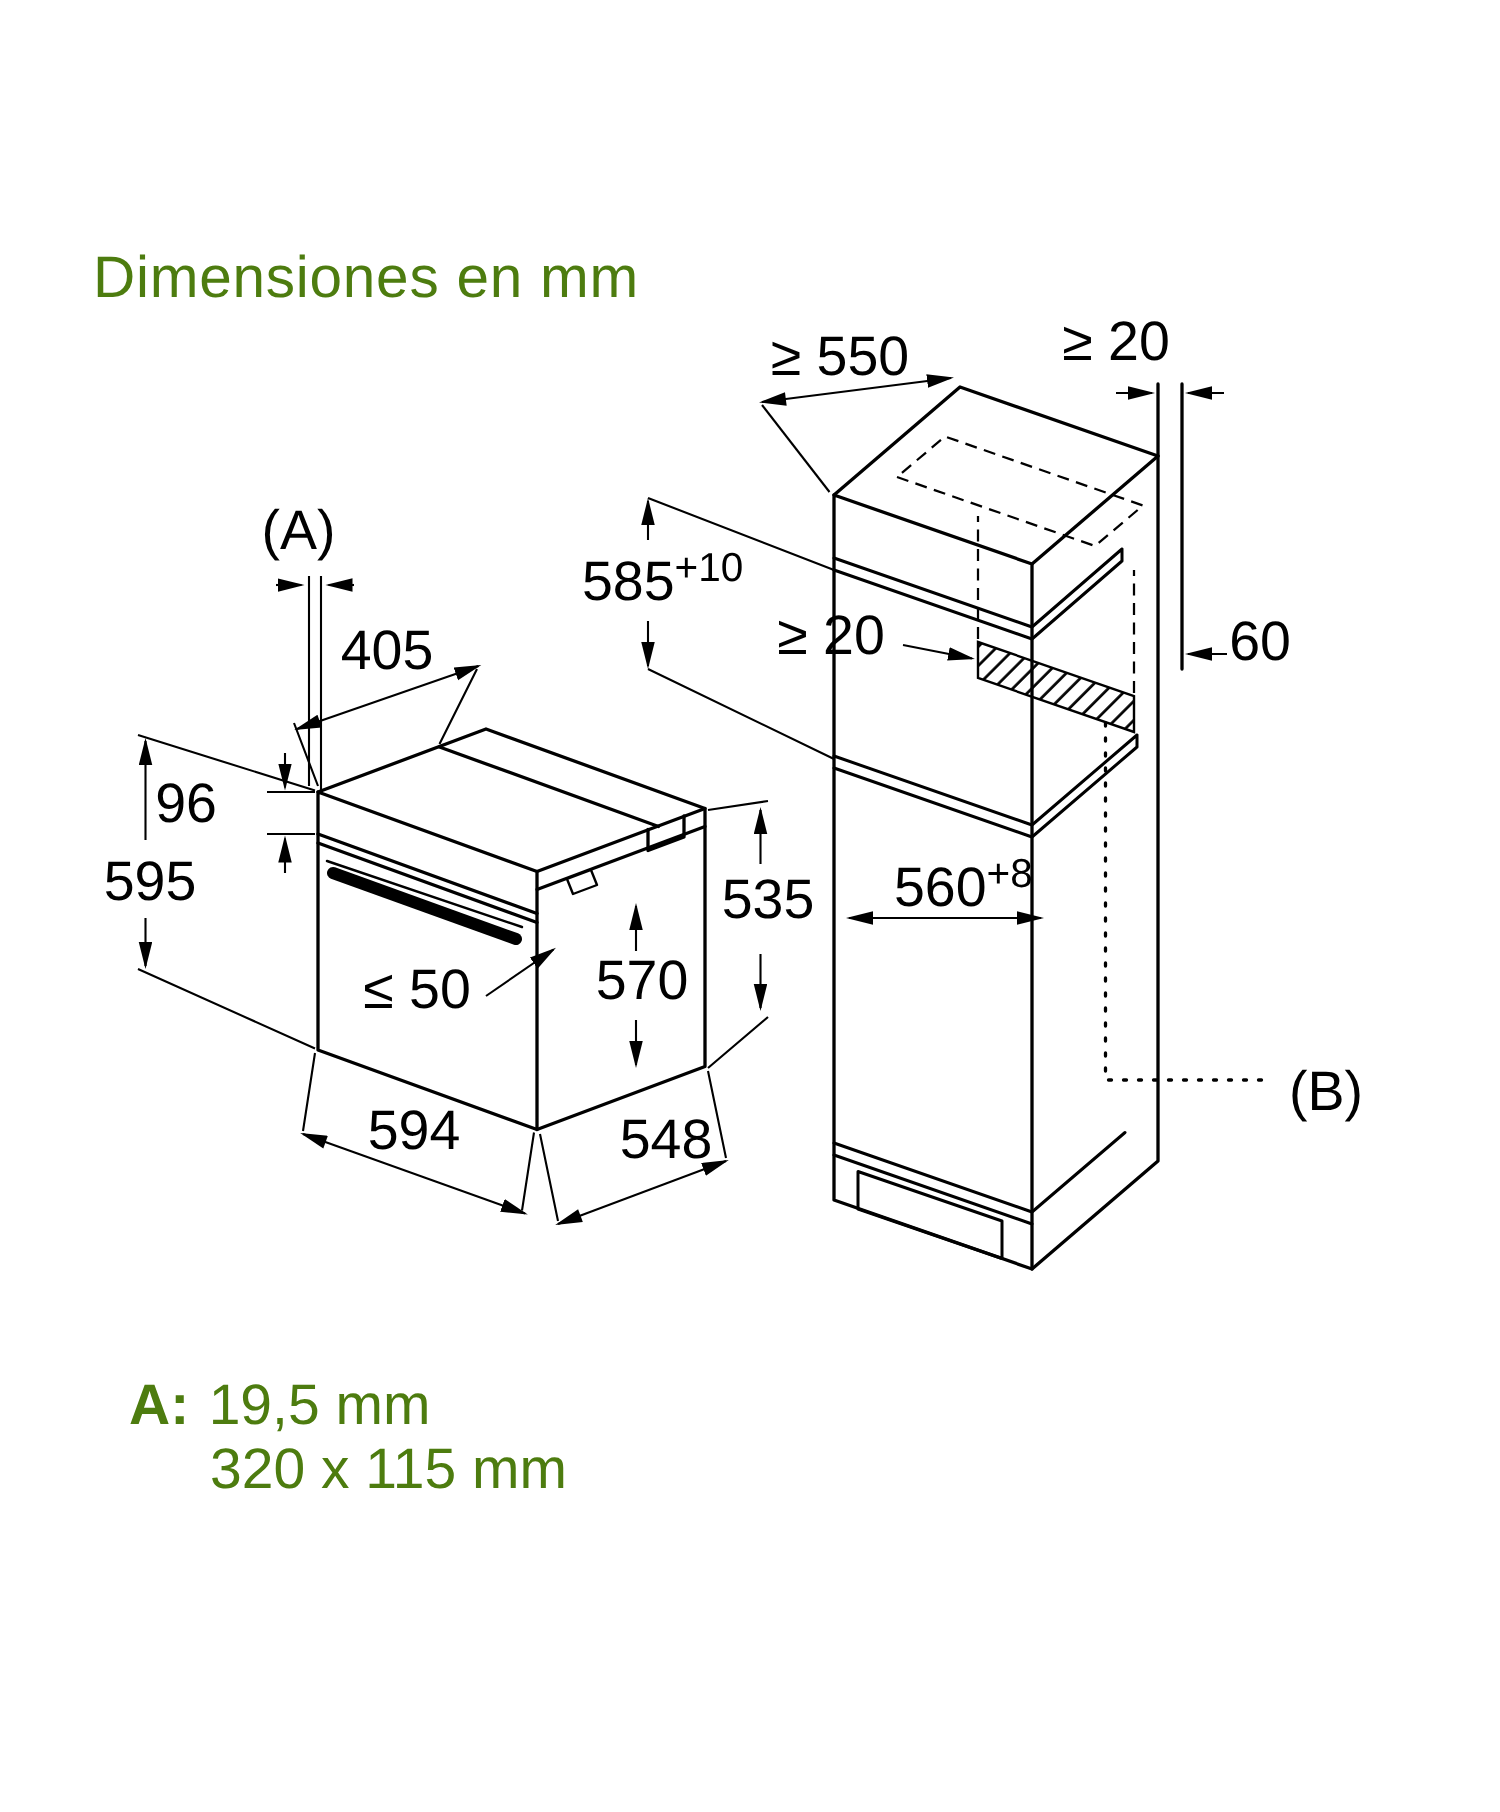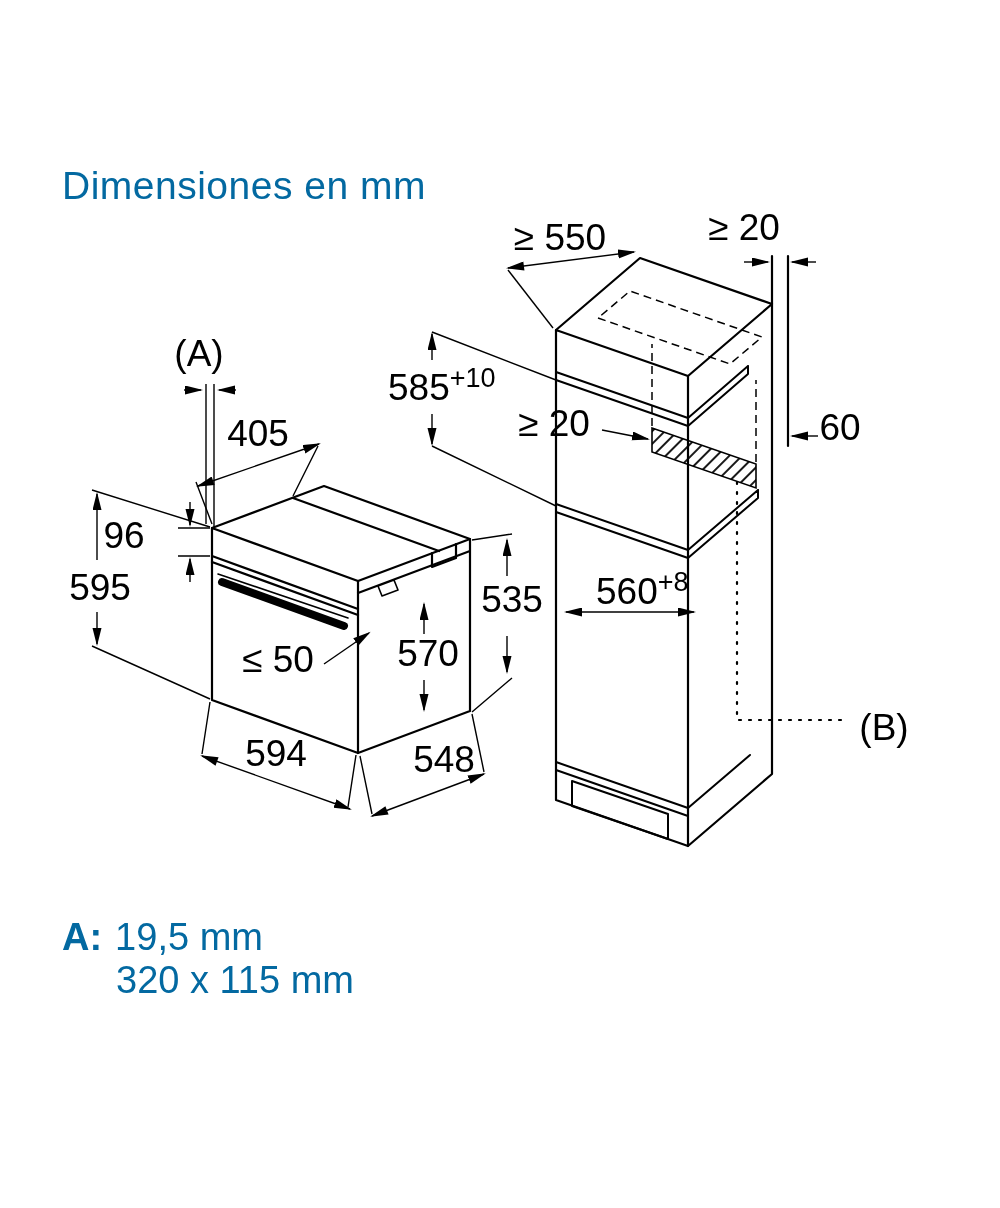--- a/index.html
+++ b/index.html
@@ -1,25 +1,25 @@
 <!DOCTYPE html>
 <html><head>
 <meta charset="utf-8">
 <style>
   html,body{margin:0;padding:0;background:#fff;}
   .page{
     position:relative;width:1000px;height:1064px;background:#fff;overflow:hidden;
-    font-family:"Liberation Sans", sans-serif;color:#0369a1;
+    font-family:"Liberation Sans", sans-serif;color:#4d7c0f;
   }
   .title{
     position:absolute;left:62px;top:164px;font-size:39px;letter-spacing:0.5px;
   }
   .diagram-svg{position:absolute;left:0;top:0;}
   .legend{position:absolute;left:62px;top:916px;font-size:38px;}
-  .lrow{line-height:43px;white-space:nowrap;}
+  .lrow{line-height:43px;white-space:nowrap;margin-left:24px;}
   .lkey{font-weight:bold;margin-right:13px;}
   .lrow2{padding-left:54px;text-align:right;}
   svg text{font-family:"Liberation Sans", sans-serif;font-size:37px;fill:#000;}
 </style>
 </head>
 <body>
 
 <div class="page">
 
   <div class="title">Dimensiones en mm</div>

